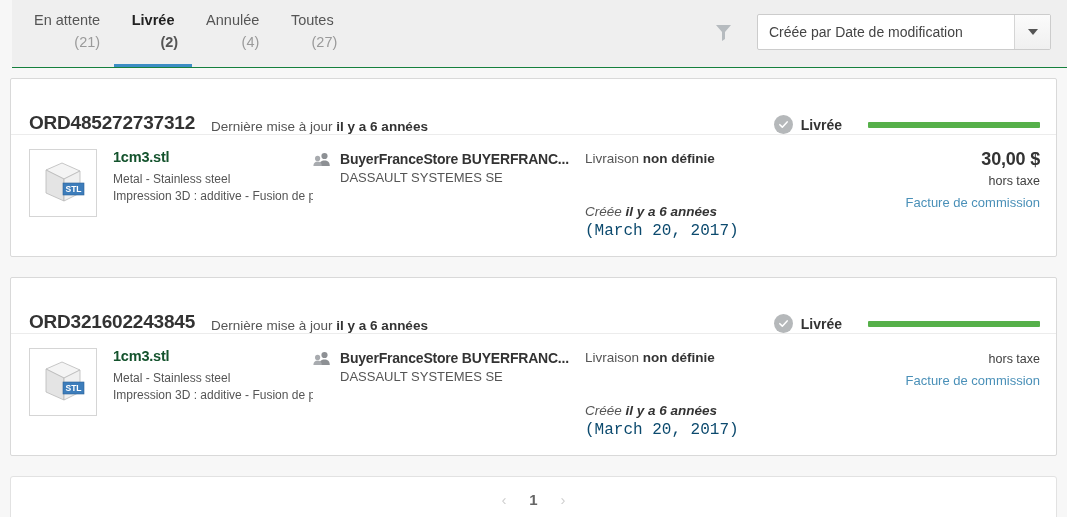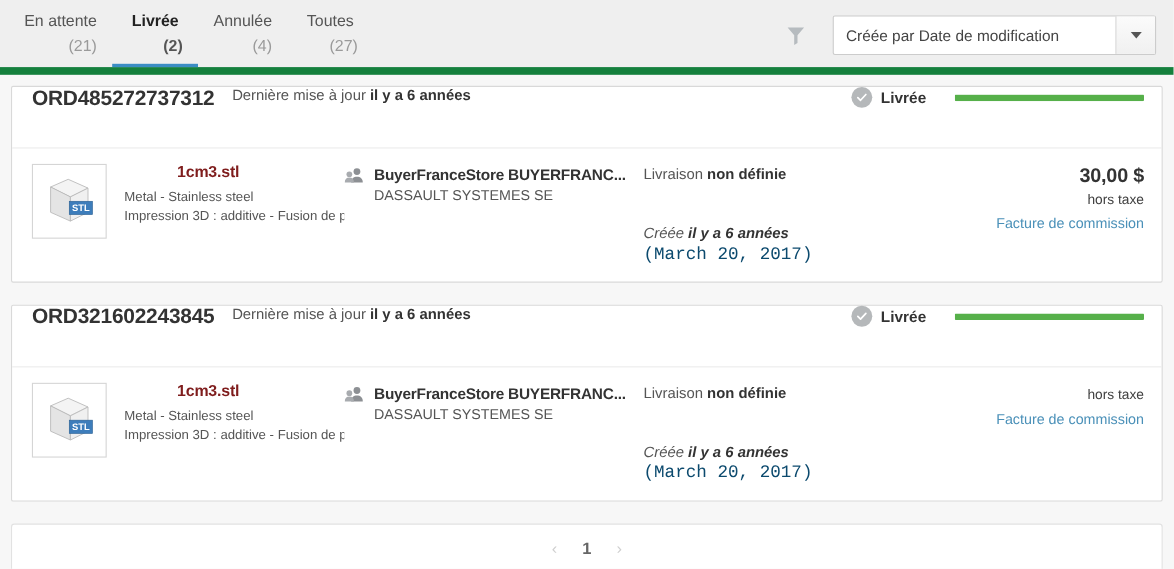--- a/index.html
+++ b/index.html
@@ -14,24 +14,25 @@
     font-size: 13px;
     color: #333333;
     overflow: hidden;
   }
 
   
   .header-bar {
     position: relative;
     height: 68px;
     background: #efefef;
-    border-bottom: 7px solid #15803d;
+    border-bottom: 1px solid #15803d;
     box-sizing: border-box;
     display: flex;
     align-items: flex-start;
+    margin-left: 12px;
   }
   .tabs {
     display: flex;
     align-items: flex-start;
     padding-left: 8px;
     height: 100%;
   }
   .tab {
     min-width: 78px;
     padding: 11px 14px 0 14px;
@@ -130,21 +131,21 @@
     background: #ffffff;
     border: 1px solid #d9d9d9;
     border-radius: 2px;
     margin-bottom: 20px;
     box-sizing: border-box;
   }
 
   
   .order-head {
     display: flex;
-    align-items: flex-start;
+    align-items: flex-end;
     height: 56px;
     padding: 0 16px 0 18px;
     border-bottom: 1px solid #ececec;
     box-sizing: border-box;
   }
   .order-id {
     font-size: 19px;
     font-weight: bold;
     color: #333333;
     letter-spacing: -0.2px;
@@ -218,24 +219,23 @@
   }
 
   .col-product {
     margin-left: 16px;
     width: 200px;
     flex: none;
   }
   .product-name {
     font-size: 14.5px;
     font-weight: bold;
-    color: #7f1d1d;
+    color: #14532d;
     letter-spacing: -0.2px;
     margin-bottom: 6px;
-    margin-left: 48px;
   }
   .product-meta {
     font-size: 12px;
     color: #555555;
     line-height: 17px;
     white-space: nowrap;
     overflow: hidden;
   }
 
   .col-buyer {

